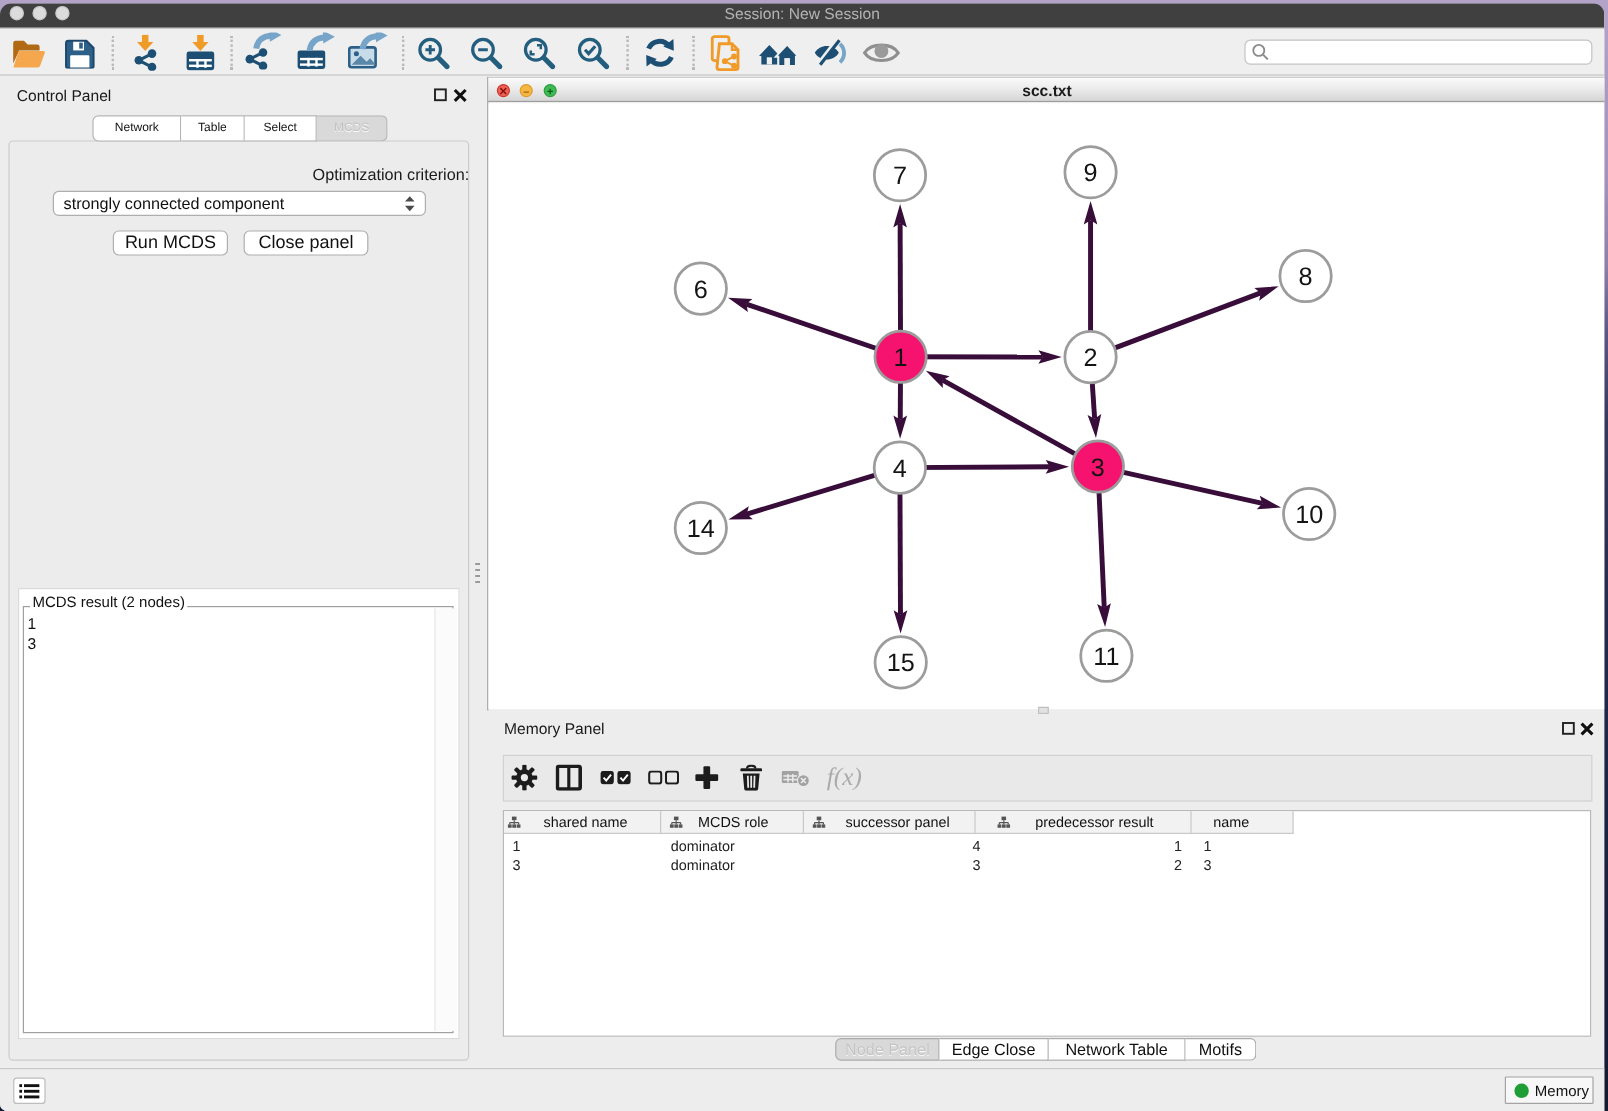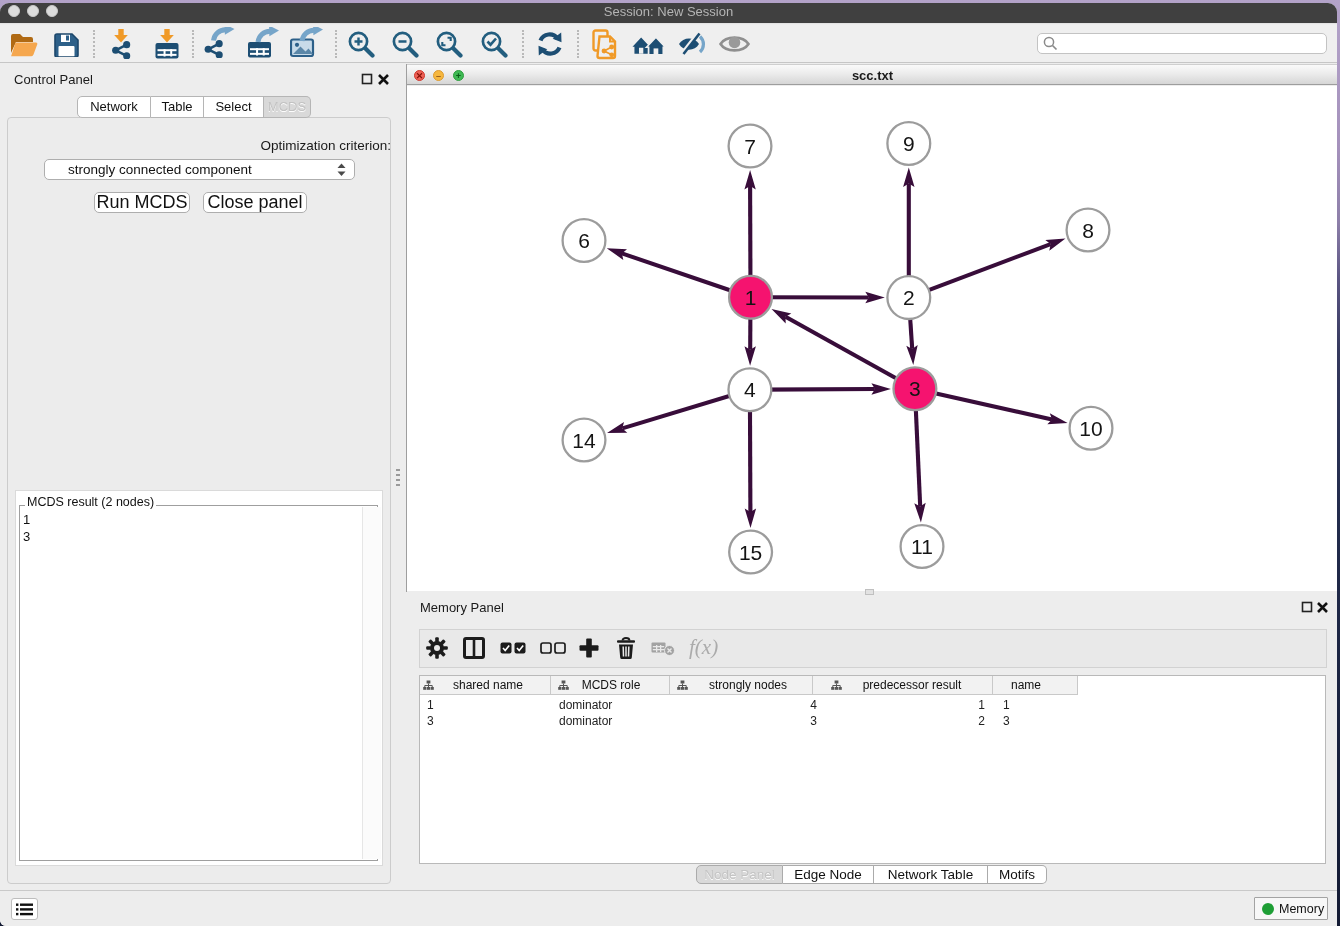--- a/index.html
+++ b/index.html
@@ -14,25 +14,25 @@
 #titlebar { position:absolute; left:0; top:0; width:1337px; height:24px; background:#404040; border-bottom:1px solid #e3e3e3;}
 .tl { position:absolute; top:5px; width:12px; height:12px; border-radius:50%; background:#dcdcdc; border:1px solid #c9c9c9; }
 #wtitle { position:absolute; top:4px; left:0; width:1337px; text-align:center; font-size:13px; color:#b4b4b4; }
 
 #toolbar { position:absolute; left:0; top:25px; width:1337px; height:38px; background:#efefef; border-bottom:1px solid #c6c6c6; }
 .sep { position:absolute; top:30px; height:28px; width:0; border-left:2px dotted #b9b9b9; }
 .ticon { position:absolute; }
 #search { position:absolute; left:1037px; top:33px; width:290px; height:21px; background:#fff; border:1px solid #c3c3c3; border-radius:5px; }
 
 #cp-title { position:absolute; left:14px; top:72px; font-size:13px; color:#1a1a1a; }
-.tab { position:absolute; top:96px; height:22px; background:#fff; border:1px solid #b5b5b5; font-size:13px; color:#111; text-align:center; line-height:20px; }
+.tab { position:absolute; top:96px; height:22px; background:#fff; border:1px solid #b5b5b5; font-size:10px; color:#111; text-align:center; line-height:20px; }
 #tabpanel { position:absolute; left:7px; top:117px; width:384px; height:767px; border:1px solid #cccccc; border-radius:4px; background:#ececec; }
 #optlabel { position:absolute; left:0; top:138px; width:391px; text-align:right; font-size:13.5px; color:#1a1a1a; }
-#combo { position:absolute; left:44px; top:159px; width:311px; height:21px; background:#fff; border:1px solid #aeaeae; border-radius:5px; font-size:13.5px; color:#111; line-height:19px; padding-left:23px; }
-.btn { position:absolute; top:192px; height:21px; background:#fff; border:1px solid #aeaeae; border-radius:5px; font-size:18px; color:#111; text-align:center; line-height:19px; }
+#combo { position:absolute; left:44px; top:159px; width:311px; height:21px; background:#fff; border:1px solid #aeaeae; border-radius:5px; font-size:13.5px; color:#111; line-height:19px; padding-left:8px; }
+.btn { position:absolute; top:192px; height:21px; background:#fff; border:1px solid #aeaeae; border-radius:5px; font-size:15px; color:#111; text-align:center; line-height:19px; }
 #fieldset { position:absolute; left:15px; top:490px; width:368px; height:376px; background:#fff; border:1px solid #dadada; }
 #fsborder { position:absolute; left:3px; top:14px; width:359px; height:356px; border:1px solid #9f9f9f; }
 #fslegend { position:absolute; left:25px; top:495px; font-size:12.5px; color:#111; background:#fff; padding:0 2px; }
 #fs-sb { position:absolute; left:346px; top:16px; width:19px; height:352px; background:#fbfbfb; border-left:1px solid #e6e6e6; }
 
 
 #netwin { position:absolute; left:406px; top:64px; width:931px; height:528px; border-left:1px solid #9e9e9e; }
 #nettitle { position:absolute; left:0; top:0; width:931px; height:21px;
   background:linear-gradient(180deg,#fafafa 0%,#ececec 45%,#d6d6d6 100%); border-bottom:1px solid #9d9d9d; border-top:1px solid #cfcfcf;}
 #netcanvas { position:absolute; left:0; top:22px; width:930px; height:505px; background:#fff; }
@@ -182,21 +182,21 @@
   <svg class="abs" style="left:361px;top:73px" width="12" height="12" viewBox="0 0 12 12">
         <rect x="1.5" y="1.5" width="9" height="9" fill="none" stroke="#222" stroke-width="1.6"></rect>
       </svg>
       <svg class="abs" style="left:377px;top:73px" width="13" height="13" viewBox="0 0 13 13">
         <path d="M2 2 L11 11 M11 2 L2 11" stroke="#111" stroke-width="2.6"></path>
       </svg>
   <div id="tabpanel"></div>
   <div class="tab" style="left:77px; width:74px; border-radius:5px 0 0 5px;">Network</div>
   <div class="tab" style="left:151px; width:53px; border-left:none;">Table</div>
   <div class="tab" style="left:204px; width:60px; border-left:none;">Select</div>
-  <div class="tab" style="left:264px; width:47px; border-left:none; border-radius:0 5px 5px 0; background:#d9d9d9; color:#c2c2c2; text-shadow:0 1px 0 #fdfdfd;">MCDS</div>
+  <div class="tab" style="left:264px; width:59px; border-left:none; border-radius:0 5px 5px 0; background:#d9d9d9; color:#c2c2c2; text-shadow:0 1px 0 #fdfdfd;">MCDS</div>
   <div id="optlabel">Optimization criterion:</div>
   <div id="combo">strongly connected component
     <svg width="11" height="14" viewBox="0 0 11 14" style="position:absolute;right:7px;top:3px">
       <path d="M1.5 5 L5.5 0.5 L9.5 5 Z" fill="#4a4a4a"></path>
       <path d="M1.5 8.5 L5.5 13 L9.5 8.5 Z" fill="#4a4a4a"></path>
     </svg>
   </div>
   <div class="btn" style="left:94px; width:96px;">Run MCDS</div>
   <div class="btn" style="left:203px; width:104px;">Close panel</div>
   <div id="fieldset">
@@ -350,21 +350,21 @@
           </svg>
           <div style="position:absolute;left:121px;top:0;width:140px;text-align:center;line-height:19px;">MCDS role</div>
           <div class="hcell" style="left:250px;width:143px;"></div>
           <svg style="position:absolute;left:256.5px;top:4px" width="11" height="11" viewBox="0 0 11 11">
             <rect x="3.6" y="0.5" width="3.8" height="3" fill="#555"></rect>
             <path d="M5.5 3.5 v2 M1.8 5.5 h7.4 M1.8 5.5 v1.5 M9.2 5.5 v1.5 M5.5 5.5 v1.5" stroke="#555" stroke-width="1"></path>
             <rect x="0.2" y="7" width="3.2" height="2.8" fill="#555"></rect>
             <rect x="7.6" y="7" width="3.2" height="2.8" fill="#555"></rect>
             <rect x="3.9" y="7" width="3.2" height="2.8" fill="#555"></rect>
           </svg>
-          <div style="position:absolute;left:258px;top:0;width:140px;text-align:center;line-height:19px;">strongly nodes</div>
+          <div style="position:absolute;left:258px;top:0;width:140px;text-align:center;line-height:19px;">successor panel</div>
           <div class="hcell" style="left:393px;width:180px;"></div>
           <svg style="position:absolute;left:410.5px;top:4px" width="11" height="11" viewBox="0 0 11 11">
             <rect x="3.6" y="0.5" width="3.8" height="3" fill="#555"></rect>
             <path d="M5.5 3.5 v2 M1.8 5.5 h7.4 M1.8 5.5 v1.5 M9.2 5.5 v1.5 M5.5 5.5 v1.5" stroke="#555" stroke-width="1"></path>
             <rect x="0.2" y="7" width="3.2" height="2.8" fill="#555"></rect>
             <rect x="7.6" y="7" width="3.2" height="2.8" fill="#555"></rect>
             <rect x="3.9" y="7" width="3.2" height="2.8" fill="#555"></rect>
           </svg>
           <div style="position:absolute;left:422px;top:0;width:140px;text-align:center;line-height:19px;">predecessor result</div>
           <div class="hcell" style="left:573px;width:85px;"></div>
@@ -375,21 +375,21 @@
         <div class="rowtxt" style="left:337px;top:22px;width:60px;text-align:right;">4</div>
         <div class="rowtxt" style="left:505px;top:22px;width:60px;text-align:right;">1</div>
         <div class="rowtxt" style="left:583px;top:22px;">1</div>
         <div class="rowtxt" style="left:7px;top:38px;">3</div>
         <div class="rowtxt" style="left:139px;top:38px;">dominator</div>
         <div class="rowtxt" style="left:337px;top:38px;width:60px;text-align:right;">3</div>
         <div class="rowtxt" style="left:505px;top:38px;width:60px;text-align:right;">2</div>
         <div class="rowtxt" style="left:583px;top:38px;">3</div>
   </div>
   <div class="btab" style="left:696px;width:87px;border-radius:5px 0 0 5px;background:#d9d9d9;color:#c4c4c4;text-shadow:0 1px 0 #fbfbfb;">Node Panel</div>
-      <div class="btab" style="left:783px;width:91px;border-left:none;">Edge Node</div>
+      <div class="btab" style="left:783px;width:91px;border-left:none;">Edge Close</div>
       <div class="btab" style="left:874px;width:114px;border-left:none;">Network Table</div>
       <div class="btab" style="left:988px;width:59px;border-left:none;border-radius:0 5px 5px 0;">Motifs</div>
 
   <div id="statusbar"></div>
   <div style="position:absolute;left:11px;top:898px;width:27px;height:22px;background:#fff;border:1px solid #bdbdbd;border-radius:3px;"></div>
       <svg class="abs" style="left:16px;top:903px" width="17" height="13" viewBox="0 0 17 13">
         <g fill="#111">
           <rect x="0" y="0.5" width="2.4" height="2.4"></rect>
           <rect x="0" y="5.2" width="2.4" height="2.4"></rect>
           <rect x="0" y="9.9" width="2.4" height="2.4"></rect>

